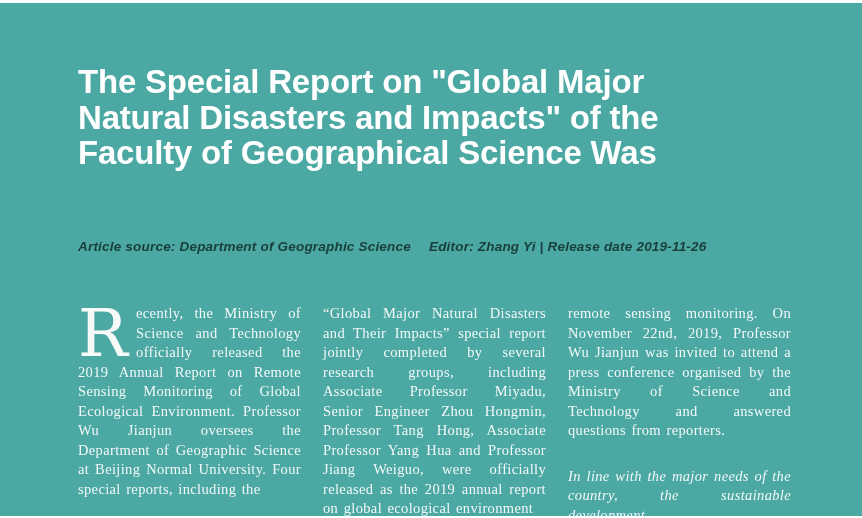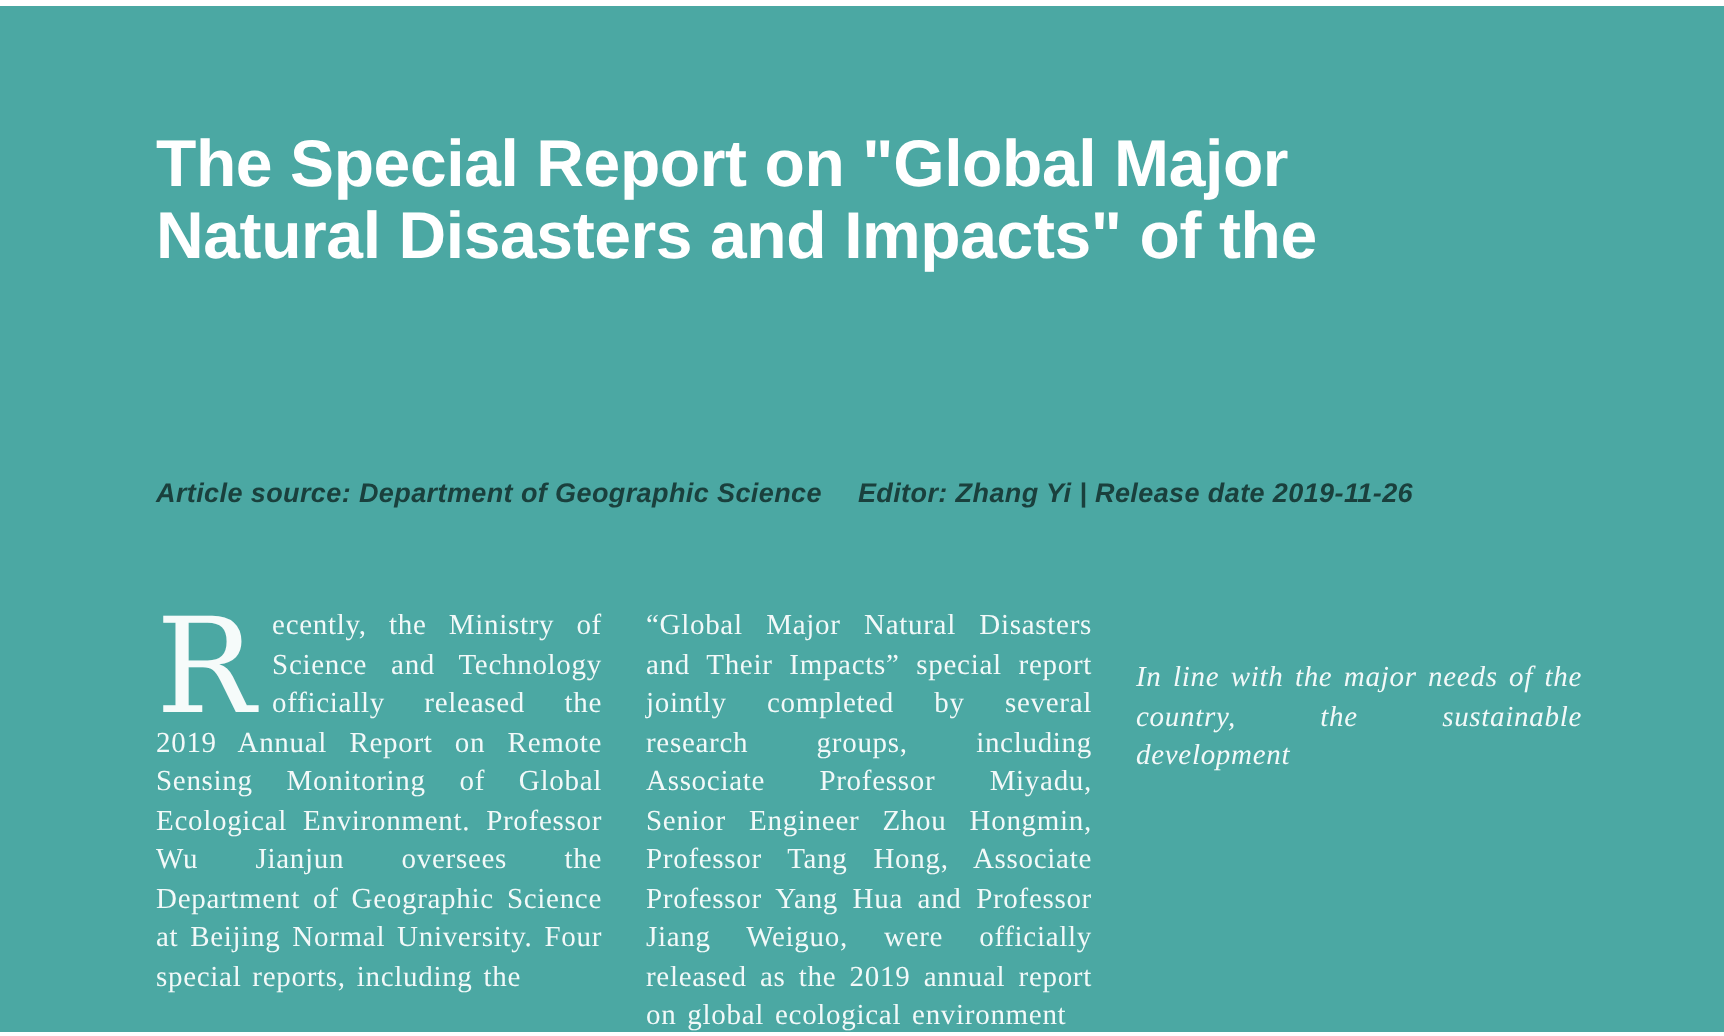--- a/index.html
+++ b/index.html
@@ -89,37 +89,39 @@
   }
 </style>
 </head>
 <body>
 
 <div class="canvas">
 
   <h1 class="title">
     <span class="tline">The Special Report on "Global Major</span>
     <span class="tline">Natural Disasters and Impacts" of the</span>
+    <span class="tline">Faculty of Geographical Science Was</span>
   </h1>
 
   <p class="byline">
     <span>Article source: Department of Geographic Science</span><span class="byline-gap"></span><span>Editor: Zhang Yi | Release date 2019-11-26</span>
   </p>
 
   <div class="columns">
 
     <div class="col">
       <p class="para">
         <span class="dropcap">R</span><span>ecently, the Ministry of Science and Technology officially released the 2019 Annual Report on Remote Sensing Monitoring of Global Ecological Environment.  Professor Wu Jianjun oversees the Department of Geographic Science at Beijing Normal University. Four special reports, including the</span>
       </p>
     </div>
 
     <div class="col">
       <p class="para">“Global Major Natural Disasters and Their Impacts” special report jointly completed by several research groups, including Associate Professor Miyadu, Senior Engineer Zhou Hongmin, Professor Tang Hong, Associate Professor Yang Hua and Professor Jiang Weiguo, were officially released as the 2019 annual report on global ecological environment</p>
     </div>
 
     <div class="col">
+      <p class="para">remote sensing monitoring.  On November 22nd, 2019, Professor Wu Jianjun was invited to attend a press conference organised by the Ministry of Science and Technology and answered questions from reporters.</p>
       <p class="para para-gap">In line with the major needs of the country, the sustainable development</p>
     </div>
 
   </div>
 
 </div>
 
 </body></html>

